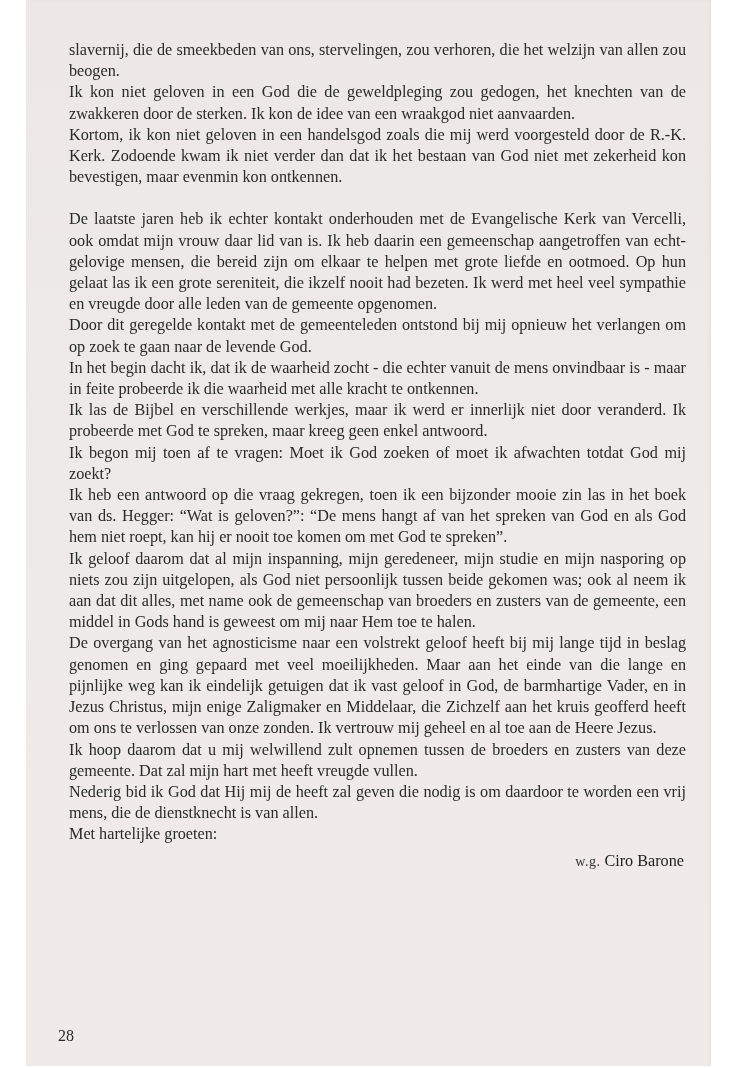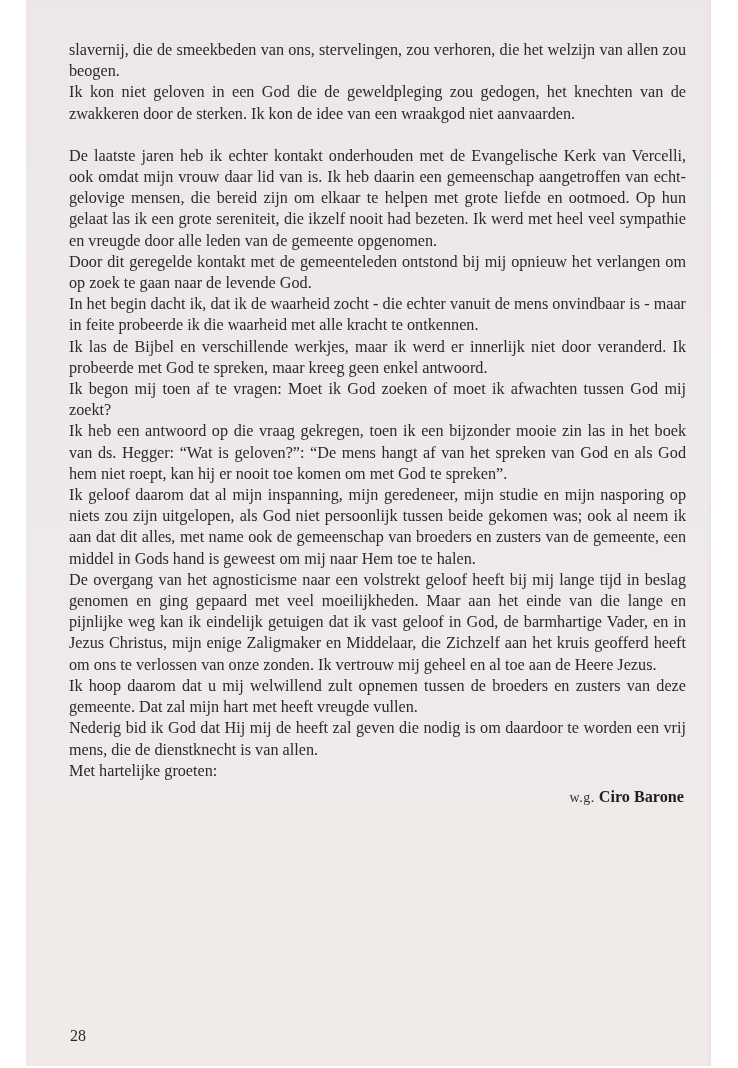--- a/index.html
+++ b/index.html
@@ -43,47 +43,48 @@
       text-align: right;
       margin-top: 5px;
       padding-right: 2px;
     }
     .signature .wg {
       font-size: 14px;
       letter-spacing: 0.5px;
       color: #333;
     }
     .signature .name {
-      font-weight: bold;
+      font-weight: normal;
       color: #1e1e1e;
     }
     .page-number {
       position: absolute;
-      left: 44px;
+      left: 32px;
       top: 1027px;
       font-family: "Liberation Serif", serif;
       font-size: 16px;
       color: #2a2a2a;
     }
   </style>
 </head>
 <body>
 
 <div class="page">
   <div class="text">
     <p class="para">slavernij, die de smeekbeden van ons, stervelingen, zou verhoren, die het welzijn van allen zou beogen.</p>
     <p class="para">Ik kon niet geloven in een God die de geweldpleging zou gedogen, het knechten van de zwakkeren door de sterken. Ik kon de idee van een wraakgod niet aanvaarden.</p>
+    <p class="para">Kortom, ik kon niet geloven in een handelsgod zoals die mij werd voorgesteld door de R.-K. Kerk. Zodoende kwam ik niet verder dan dat ik het bestaan van God niet met zekerheid kon bevestigen, maar evenmin kon ontkennen.</p>
 
     <div class="gap"></div>
 
     <p class="para">De laatste jaren heb ik echter kontakt onderhouden met de Evangelische Kerk van Vercelli, ook omdat mijn vrouw daar lid van is. Ik heb daarin een gemeenschap aangetroffen van echt-gelovige mensen, die bereid zijn om elkaar te helpen met grote liefde en ootmoed. Op hun gelaat las ik een grote sereniteit, die ikzelf nooit had bezeten. Ik werd met heel veel sympathie en vreugde door alle leden van de gemeente opgenomen.</p>
     <p class="para">Door dit geregelde kontakt met de gemeenteleden ontstond bij mij opnieuw het verlangen om op zoek te gaan naar de levende God.</p>
     <p class="para">In het begin dacht ik, dat ik de waarheid zocht - die echter vanuit de mens onvindbaar is - maar in feite probeerde ik die waarheid met alle kracht te ontkennen.</p>
     <p class="para">Ik las de Bijbel en verschillende werkjes, maar ik werd er innerlijk niet door veranderd. Ik probeerde met God te spreken, maar kreeg geen enkel antwoord.</p>
-    <p class="para">Ik begon mij toen af te vragen: Moet ik God zoeken of moet ik afwachten tussen God mij zoekt?</p>
+    <p class="para">Ik begon mij toen af te vragen: Moet ik God zoeken of moet ik afwachten totdat God mij zoekt?</p>
     <p class="para">Ik heb een antwoord op die vraag gekregen, toen ik een bijzonder mooie zin las in het boek van ds. Hegger: “Wat is geloven?”: “De mens hangt af van het spreken van God en als God hem niet roept, kan hij er nooit toe komen om met God te spreken”.</p>
     <p class="para">Ik geloof daarom dat al mijn inspanning, mijn geredeneer, mijn studie en mijn nasporing op niets zou zijn uitgelopen, als God niet persoonlijk tussen beide gekomen was; ook al neem ik aan dat dit alles, met name ook de gemeenschap van broeders en zusters van de gemeente, een middel in Gods hand is geweest om mij naar Hem toe te halen.</p>
     <p class="para">De overgang van het agnosticisme naar een volstrekt geloof heeft bij mij lange tijd in beslag genomen en ging gepaard met veel moeilijkheden. Maar aan het einde van die lange en pijnlijke weg kan ik eindelijk getuigen dat ik vast geloof in God, de barmhartige Vader, en in Jezus Christus, mijn enige Zaligmaker en Middelaar, die Zichzelf aan het kruis geofferd heeft om ons te verlossen van onze zonden. Ik vertrouw mij geheel en al toe aan de Heere Jezus.</p>
     <p class="para">Ik hoop daarom dat u mij welwillend zult opnemen tussen de broeders en zusters van deze gemeente. Dat zal mijn hart met heeft vreugde vullen.</p>
     <p class="para">Nederig bid ik God dat Hij mij de heeft zal geven die nodig is om daardoor te worden een vrij mens, die de dienstknecht is van allen.</p>
     <p class="para">Met hartelijke groeten:</p>
 
     <div class="signature">
       <span class="wg">w.g. </span>
       <span class="name">Ciro Barone</span>

